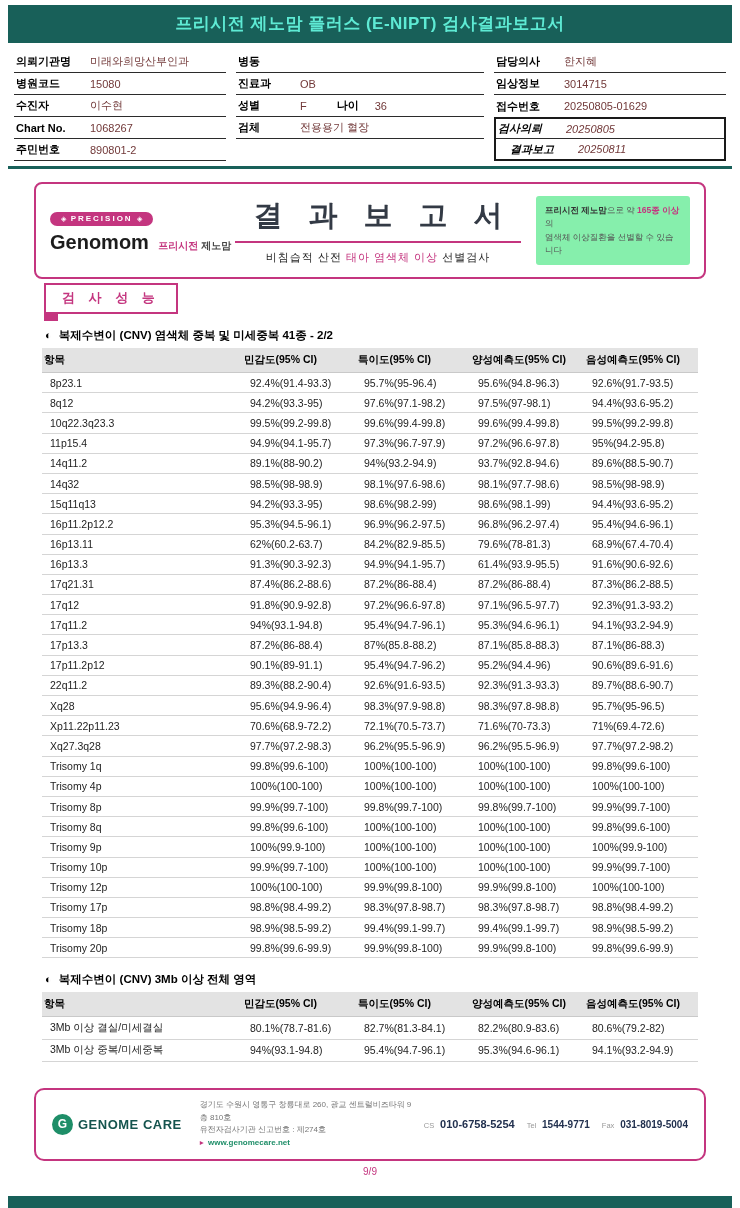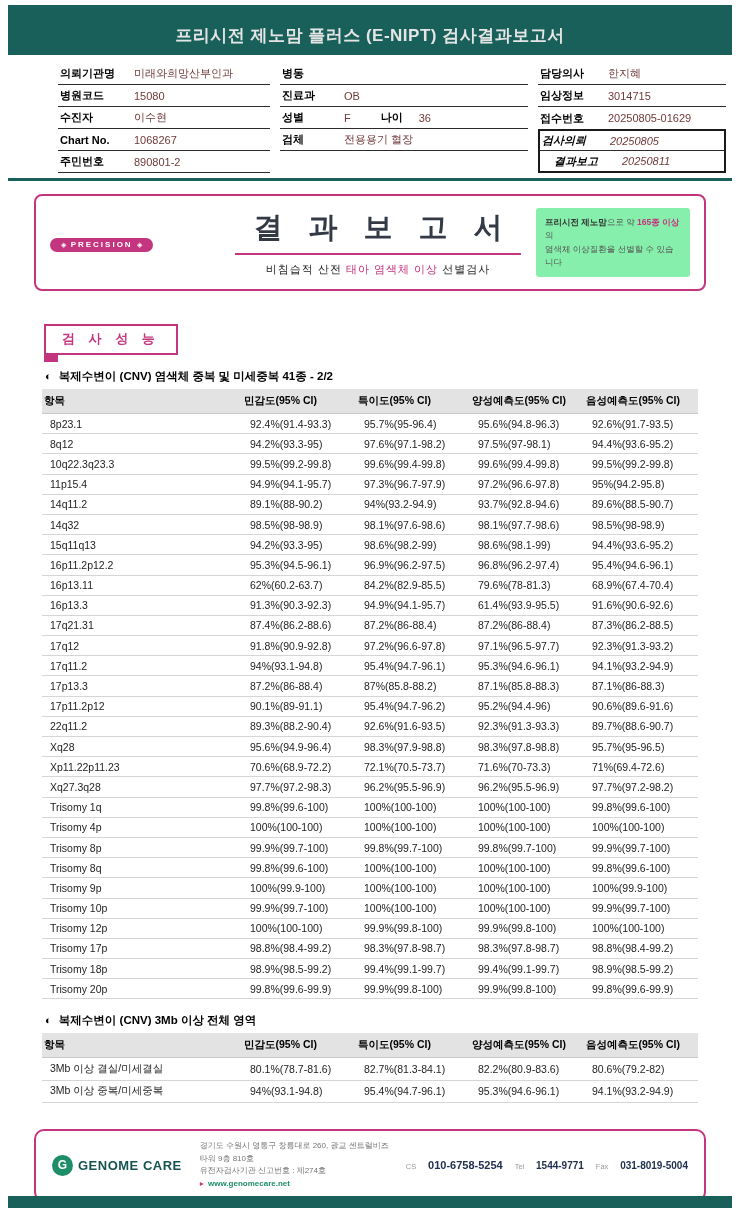--- a/index.html
+++ b/index.html
@@ -1,22 +1,22 @@
 <!DOCTYPE html>
 <html><head>
 <meta charset="utf-8">
 <style>
   * { box-sizing: border-box; margin:0; padding:0; }
   html,body { width:740px; height:1208px; }
   body { background:#ffffff; font-family:"Liberation Sans","DejaVu Sans",sans-serif; position:relative; overflow:hidden; }
 
-  .title-bar { margin:5px 8px 0; background:#186059; color:#e5e5e5; text-align:center; font-weight:bold; font-size:17px; padding:19px 0 8px; letter-spacing:.5px; }
+  .title-bar { margin:5px 8px 0; background:#186059; color:#5eead4; text-align:center; font-weight:bold; font-size:17px; padding:7px 0 8px; letter-spacing:.5px; }
 
   .patient-info { display:flex; margin:8px 14px 0; gap:10px; font-size:11px; }
-  .pi-col-left { width:212px;margin-left:44px; }
+  .pi-col-left { width:212px; }
   .pi-col-mid { width:248px; }
   .pi-col-right { flex:1; }
   .pi-row { display:flex; align-items:center; height:22px; border-bottom:1px solid #2b2b2b; padding:0 2px; }
   .pi-row.pre-box { border-bottom:none; }
   .pi-label { font-weight:bold; color:#000; width:74px; flex:none; }
   .pi-col-mid .pi-label { width:62px; }
   .pi-col-right .pi-label { width:68px; }
   .pi-value { color:#713838; }
   .pi-label2 { font-weight:bold; color:#000; width:38px; flex:none; margin-left:30px; }
   .pi-box { border:2px solid #1a1a1a; }
@@ -36,41 +36,41 @@
   .brand-kr .kr2 { color:#444; }
   .center-block { flex:1; text-align:center; }
   .report-title { font-size:29px; font-weight:bold; color:#333a45; letter-spacing:9px; text-indent:9px; white-space:nowrap; }
   .title-rule { width:286px; height:2px; background:#c4357f; margin:5px auto 7px; }
   .subtitle { font-size:11px; color:#222; letter-spacing:1px; white-space:nowrap; }
   .subtitle .hl { color:#c4357f; }
   .note-block { width:154px; flex:none; font-size:8.5px; color:#555; line-height:1.55; background:#86efac; padding:8px 9px; border-radius:3px; }
   .note-block .nb-b { color:#333; font-weight:bold; }
   .note-block .hl { color:#c4357f; font-weight:bold; }
 
-  .section-wrap { margin:33px 0 0 44px; position:relative; display:inline-block; }
+  .section-wrap { margin:4px 0 0 44px; position:relative; display:inline-block; }
   .section-label { border:2px solid #c4357f; color:#c4357f; font-weight:bold; font-size:13px; letter-spacing:5px; padding:4px 16px 5px; display:inline-block; background:#fff; }
   .section-accent { position:absolute; left:0; bottom:-7px; width:14px; height:7px; background:#c4357f; }
 
   .table-title { margin:14px 0 5px 45px; font-size:11.5px; font-weight:bold; color:#000; }
   .table-title .icon { font-size:11px; margin-right:4px; }
   table.perf { width:656px; margin-left:42px; border-collapse:collapse; font-size:10.5px; table-layout:fixed; }
   table.perf th { background:#e3e3e3; font-weight:bold; text-align:left; padding:5px 2px; color:#000; border-bottom:1px solid #c9c9c9; }
   table.perf td { padding:3.6px 4px 3.6px 8px; border-bottom:1px solid #d5d5d5; color:#1c1c1c; text-align:left; overflow:hidden; white-space:nowrap; }
   table.perf th:first-child, table.perf td:first-child { width:200px; }
 
   .footer-box { margin:26px 34px 0; border:2px solid #c4357f; border-radius:10px; padding:9px 16px; display:flex; align-items:center; gap:12px; }
   .gc-logo { display:flex; align-items:center; gap:5px; flex:none; }
   .gc-circle { width:21px; height:21px; border-radius:50%; background:#1e8e68; color:#fff; font-weight:bold; font-size:12px; display:flex; align-items:center; justify-content:center; }
   .gc-name { font-size:13px; font-weight:bold; color:#15544e; letter-spacing:.5px; white-space:nowrap; }
   .addr-block { flex:1; font-size:8px; color:#767676; line-height:1.6; margin-left:6px; }
   .addr-web { color:#1e8e68; font-weight:bold; text-decoration:none; }
   .web-arrow { color:#c4357f; margin-right:2px; font-size:8px; }
   .contact-block { flex:none; display:flex; align-items:center; gap:12px; white-space:nowrap; }
   .contact-item { font-size:10px; }
-  .contact-label { font-size:7.5px; color:#999; margin-right:9px; }
+  .contact-label { font-size:7.5px; color:#999; margin-right:3px; }
   .contact-value { font-weight:bold; color:#22314f; }
   .contact-item.cs .contact-value { font-size:11px; }
 
   .page-number { text-align:center; color:#c4357f; font-size:10px; margin-top:5px; }
   .bottom-bar { position:absolute; left:8px; right:8px; bottom:0; height:12px; background:#186059; }
 </style>
 </head>
 <body>
 
 
@@ -152,20 +152,27 @@
 
 <div class="teal-divider"></div>
 
 <div class="result-box">
   <div class="logo-block">
     <span class="precision-badge">
       <span class="badge-diamond">◈</span>
       <span>PRECISION</span>
       <span class="badge-diamond">◈</span>
     </span>
+    <div class="brand-line">
+      <span class="brand-name">Genomom</span>
+      <span class="brand-kr">
+        <span class="kr1">프리시전</span>
+        <span class="kr2">제노맘</span>
+      </span>
+    </div>
   </div>
   <div class="center-block">
     <div class="report-title">결 과 보 고 서</div>
     <div class="title-rule"></div>
     <div class="subtitle">
       <span>비침습적 산전 </span><span class="hl">태아 염색체 이상</span><span> 선별검사</span>
     </div>
   </div>
   <div class="note-block">
     <span class="nb-b">프리시전 제노맘</span><span>으로 약 </span><span class="hl">165종 이상</span><span>의</span><br>

